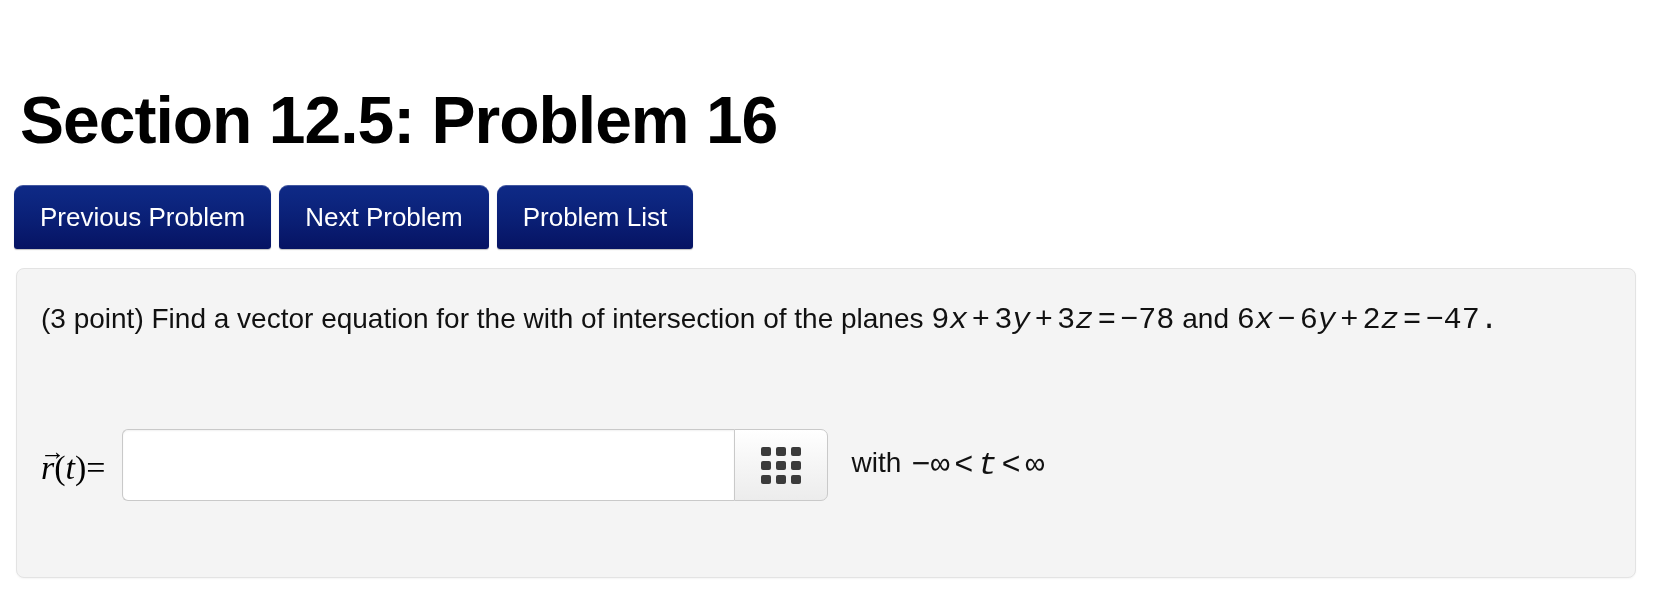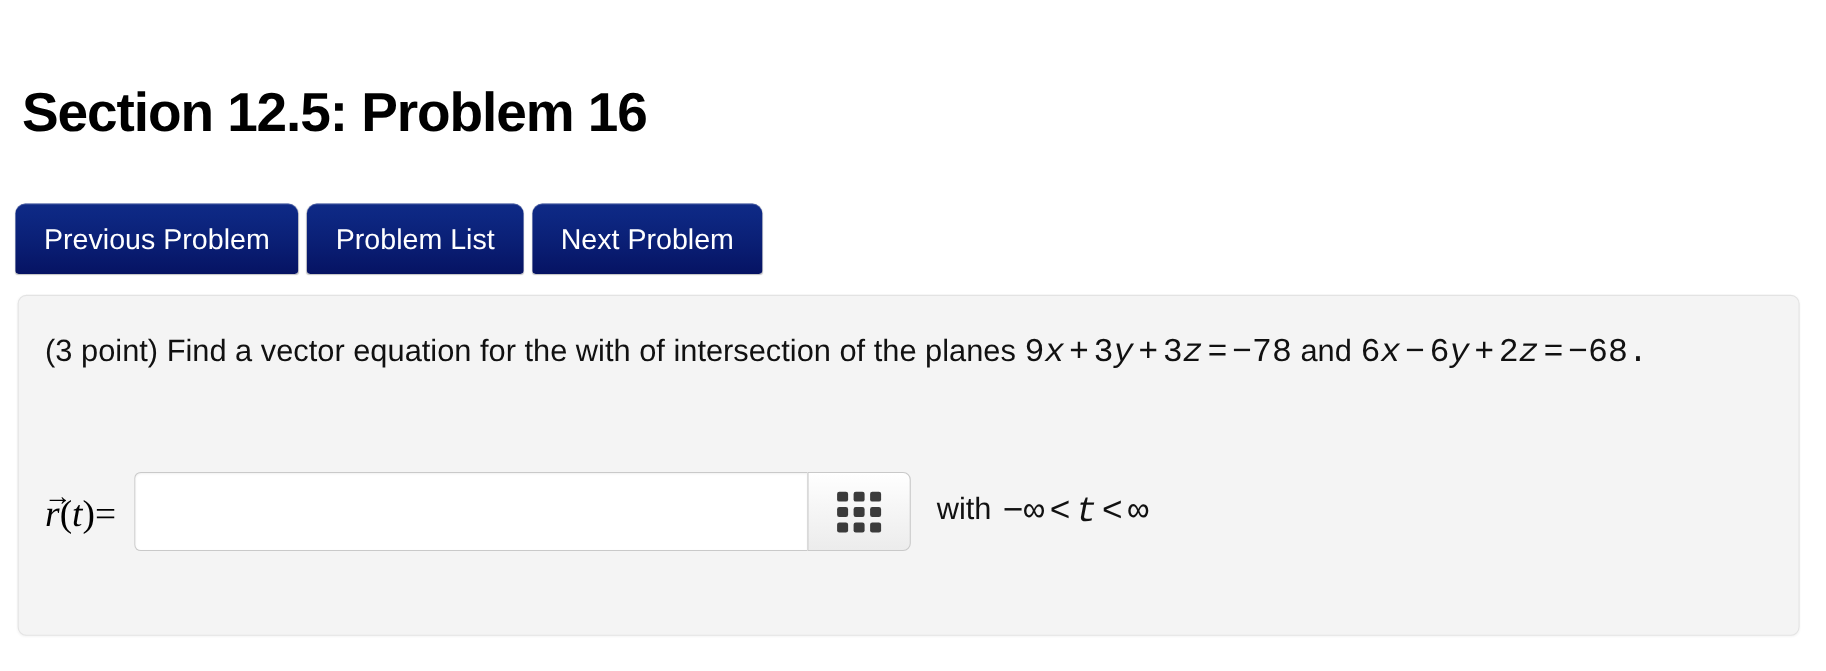--- a/index.html
+++ b/index.html
@@ -19,21 +19,21 @@
     width: 1660px;
     height: 610px;
     box-sizing: border-box;
   }
 
   
   .page-title {
     position: absolute;
     left: 20px;
     top: 42px;
-    font-size: 50px;
+    font-size: 66px;
     font-weight: bold;
     letter-spacing: -1px;
     line-height: 1.05;
     color: #000000;
     white-space: nowrap;
   }
 
   
   .nav-row {
     position: absolute;
@@ -193,32 +193,32 @@
 </style>
 </head>
 <body>
 
 <div class="page">
 
   <h1 class="page-title">Section 12.5: Problem 16</h1>
 
   <div class="nav-row">
     <a class="nav-btn">Previous Problem</a>
+    <a class="nav-btn">Next Problem</a>
     <a class="nav-btn">Problem List</a>
-    <a class="nav-btn">Next Problem</a>
   </div>
 
   <div class="problem-panel">
 
     <div class="problem-text">
       <span>(3 point)</span>
       <span>Find a vector equation for the with of intersection of the planes</span>
       <span class="mjx"><span class="num">9</span><i>x</i><span class="op">+</span><span class="num">3</span><i>y</i><span class="op">+</span><span class="num">3</span><i>z</i><span class="op">=</span><span class="num">−78</span></span>
       <span>and</span>
-      <span class="mjx"><span class="num">6</span><i>x</i><span class="op">−</span><span class="num">6</span><i>y</i><span class="op">+</span><span class="num">2</span><i>z</i><span class="op">=</span><span class="num">−68</span><span class="num">.</span></span>
+      <span class="mjx"><span class="num">6</span><i>x</i><span class="op">−</span><span class="num">6</span><i>y</i><span class="op">+</span><span class="num">2</span><i>z</i><span class="op">=</span><span class="num">−47</span><span class="num">.</span></span>
     </div>
 
     <div class="answer-row">
 
       <span class="rt-label"><span class="vec-r"><span class="arrow">→</span><i>r</i></span><span>(</span><i>t</i><span>)</span><span class="op">=</span></span>
 
       <input class="answer-input" type="text" value="" style="">
 
       <button class="grid-btn">
         <span class="grid-icon">

